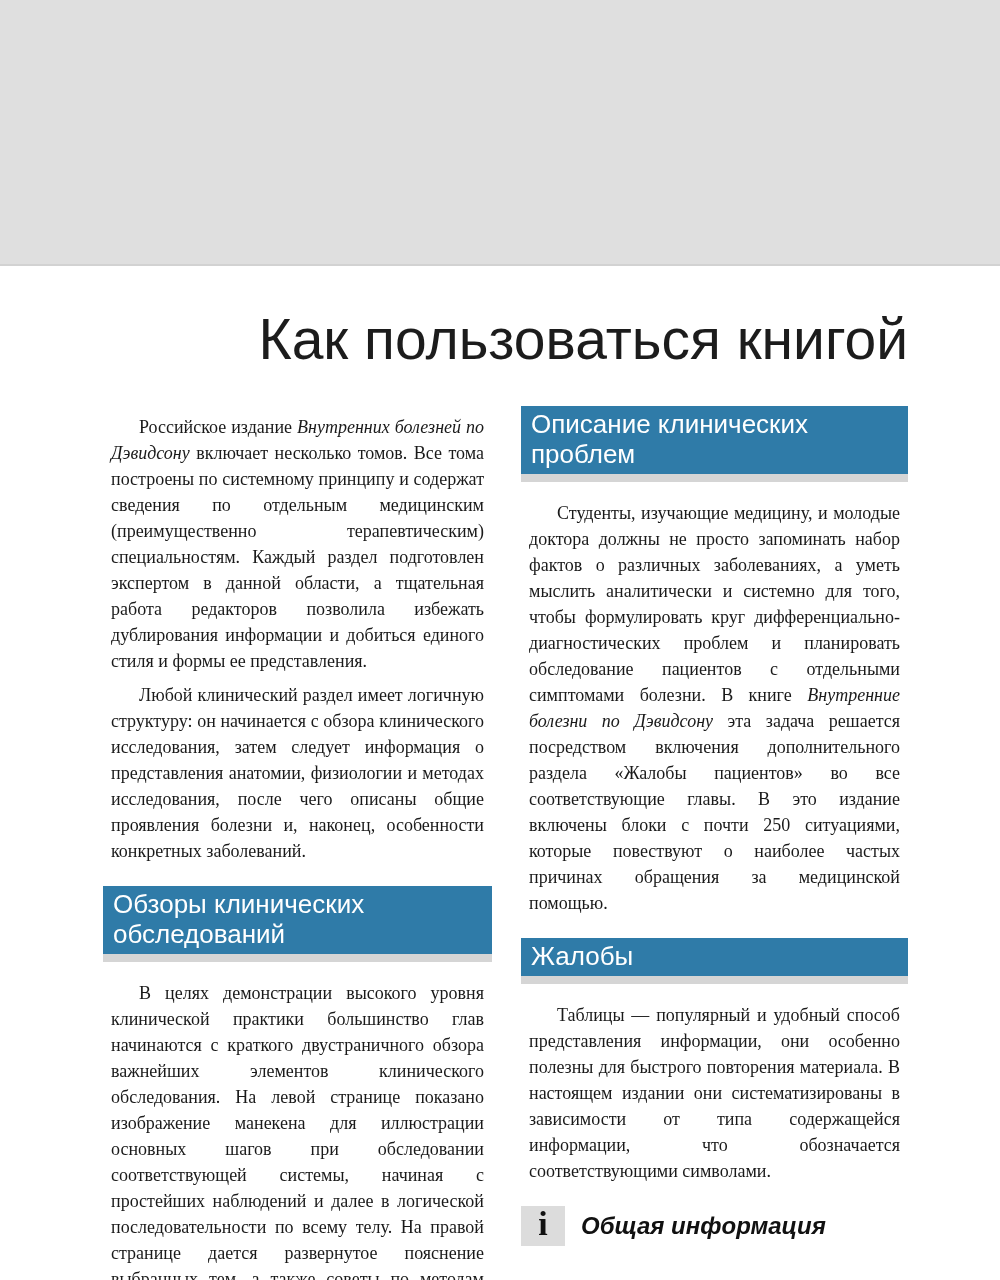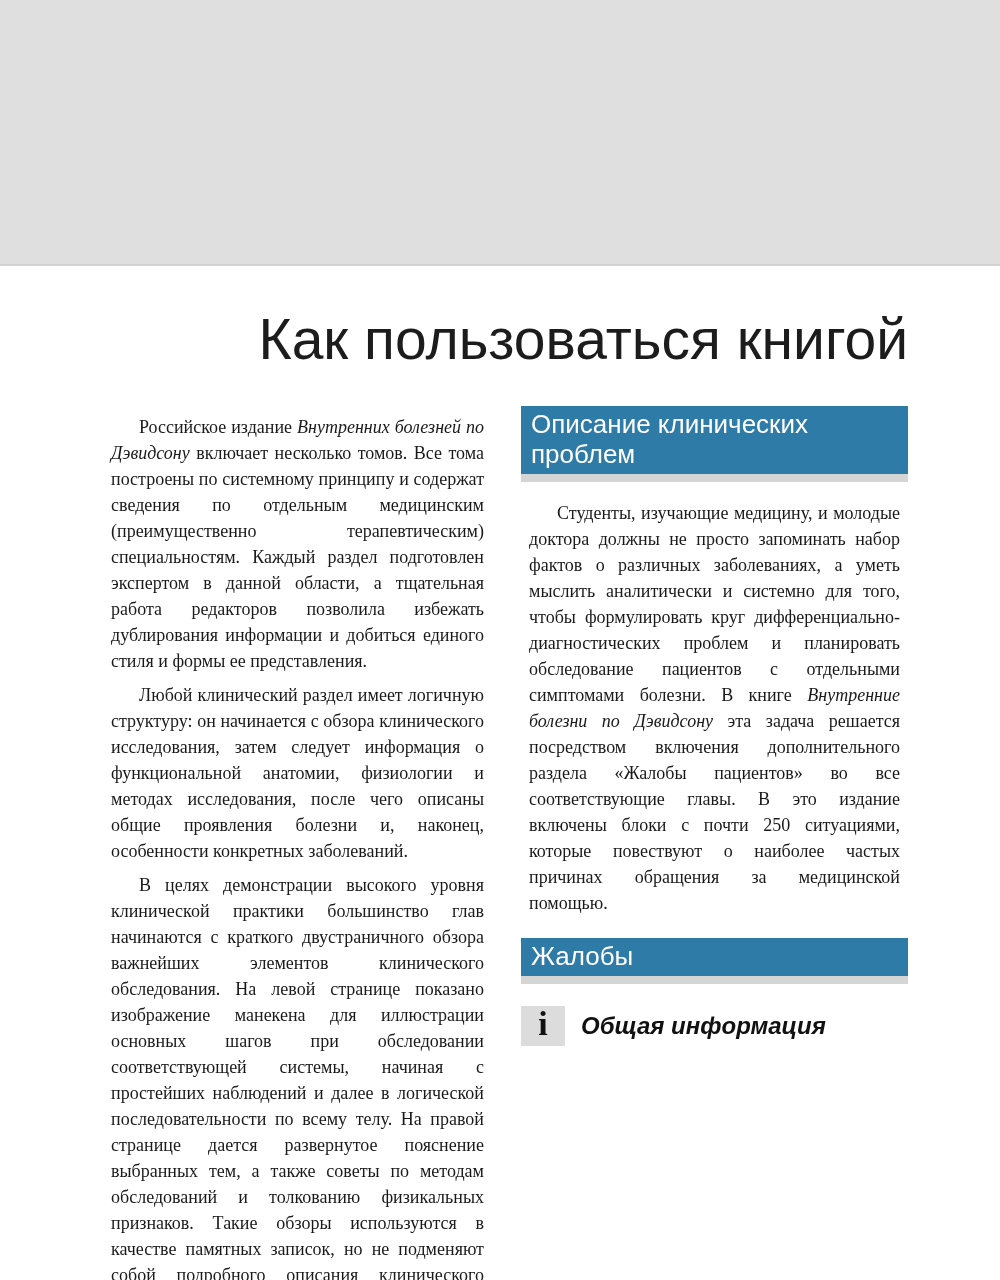--- a/index.html
+++ b/index.html
@@ -102,42 +102,47 @@
   <div class="top-band"></div>
 
   <h1 class="title">Как пользоваться книгой</h1>
 
   <div class="columns">
 
     <div class="col col-left">
 
       <p class="body-text"><span>Российское издание </span><span class="book-italic">Внутренних болезней по Дэвидсону</span><span> включает несколько томов. Все тома построены по системному принципу и содержат сведения по отдельным медицинским (преимущественно терапевтическим) специальностям. Каждый раздел подготовлен экспертом в данной области, а тщательная работа редакторов позволила избежать дублирования информации и добиться единого стиля и формы ее представления.</span></p>
 
-      <p class="body-text">Любой клинический раздел имеет логичную структуру: он начинается с обзора клинического исследования, затем следует информация о функциональной анатомии, физиологии и методах исследования, после чего описаны общие проявления болезни и, наконец, особенности конкретных заболеваний.</p>
+      <p class="body-text">Любой клинический раздел имеет логичную структуру: он начинается с обзора клинического исследования, затем следует информация о представления анатомии, физиологии и методах исследования, после чего описаны общие проявления болезни и, наконец, особенности конкретных заболеваний.</p>
 
 
+      <div class="section-header-wrap">
+        <div class="section-header">Обзоры клинических обследований</div>
+        <div class="header-strip"></div>
+      </div>
 
       <p class="body-text">В целях демонстрации высокого уровня клинической практики большинство глав начинаются с краткого двустраничного обзора важнейших элементов клинического обследования. На левой странице показано изображение манекена для иллюстрации основных шагов при обследовании соответствующей системы, начиная с простейших наблюдений и далее в логической последовательности по всему телу. На правой странице дается развернутое пояснение выбранных тем, а также советы по методам обследований и толкованию физикальных признаков. Такие обзоры используются в качестве памятных записок, но не подменяют собой подробного описания клинического обследования.</p>
 
     </div>
 
     <div class="col col-right">
 
       <div class="section-header-wrap first">
         <div class="section-header">Описание клинических проблем</div>
         <div class="header-strip"></div>
       </div>
 
       <p class="body-text"><span>Студенты, изучающие медицину, и молодые доктора должны не просто запоминать набор фактов о различных заболеваниях, а уметь мыслить аналитически и системно для того, чтобы формулировать круг дифференциально-диагностических проблем и планировать обследование пациентов с отдельными симптомами болезни. В книге </span><span class="book-italic">Внутренние болезни по Дэвидсону</span><span> эта задача решается посредством включения дополнительного раздела «Жалобы пациентов» во все соответствующие главы. В это издание включены блоки с почти 250 ситуациями, которые повествуют о наиболее частых причинах обращения за медицинской помощью.</span></p>
 
       <div class="section-header-wrap">
         <div class="section-header">Жалобы</div>
         <div class="header-strip"></div>
       </div>
 
+      <p class="body-text">Таблицы — популярный и удобный способ представления информации, они особенно полезны для быстрого повторения материала. В настоящем издании они систематизированы в зависимости от типа содержащейся информации, что обозначается соответствующими символами.</p>
 
       <div class="info-row">
         <div class="info-icon-box">
           <span class="info-glyph">i</span>
         </div>
         <div class="info-heading">Общая информация</div>
       </div>
 
     </div>
 

